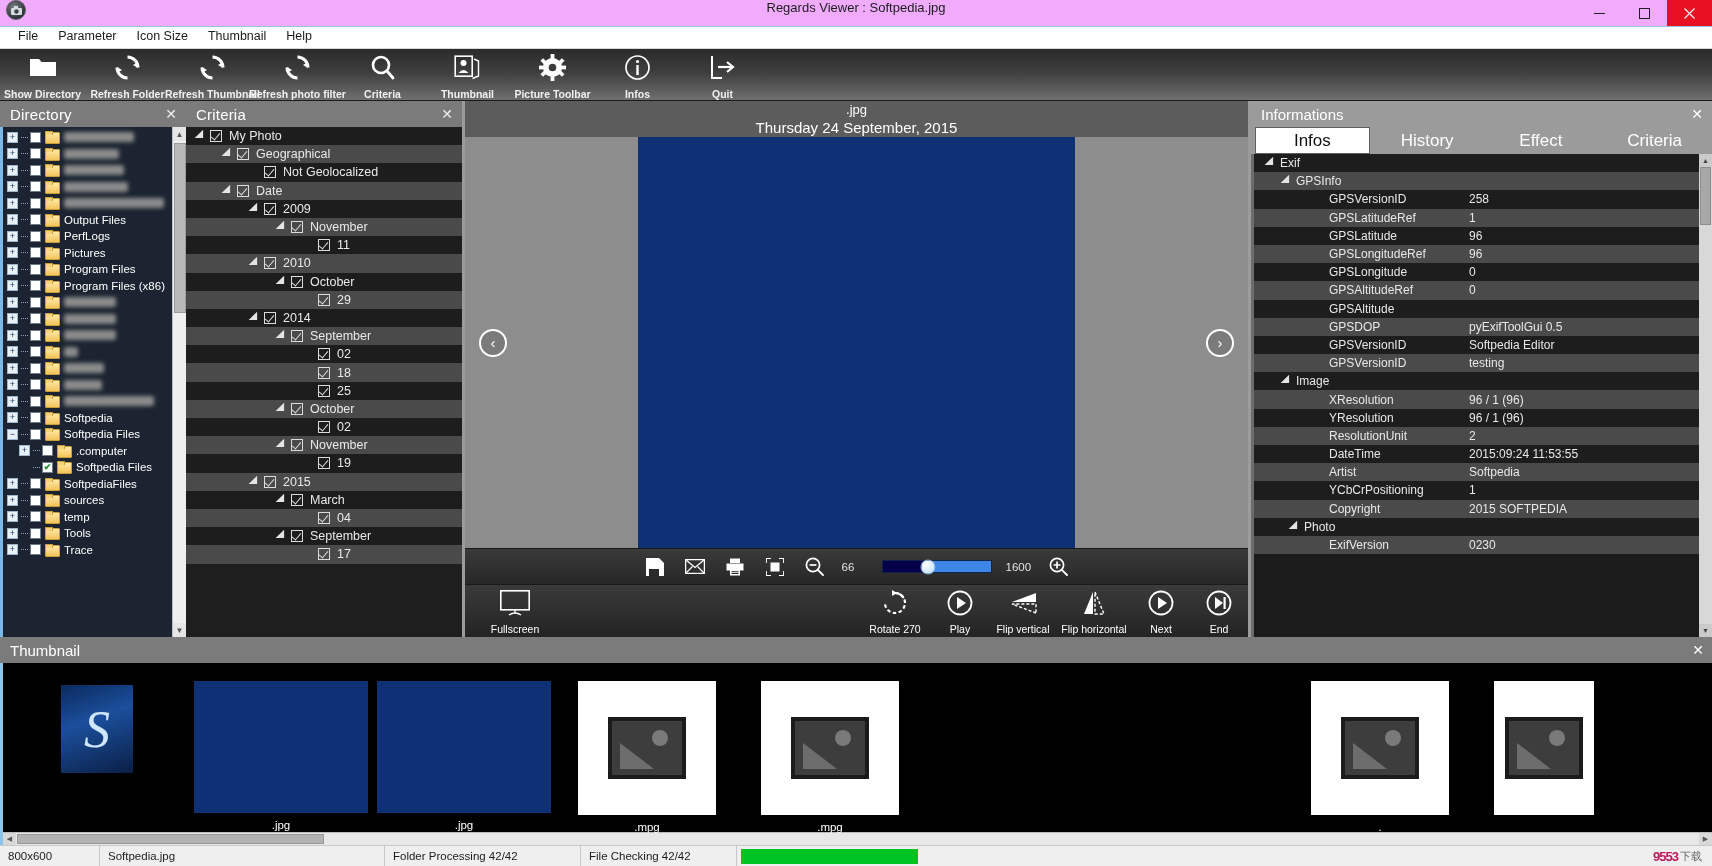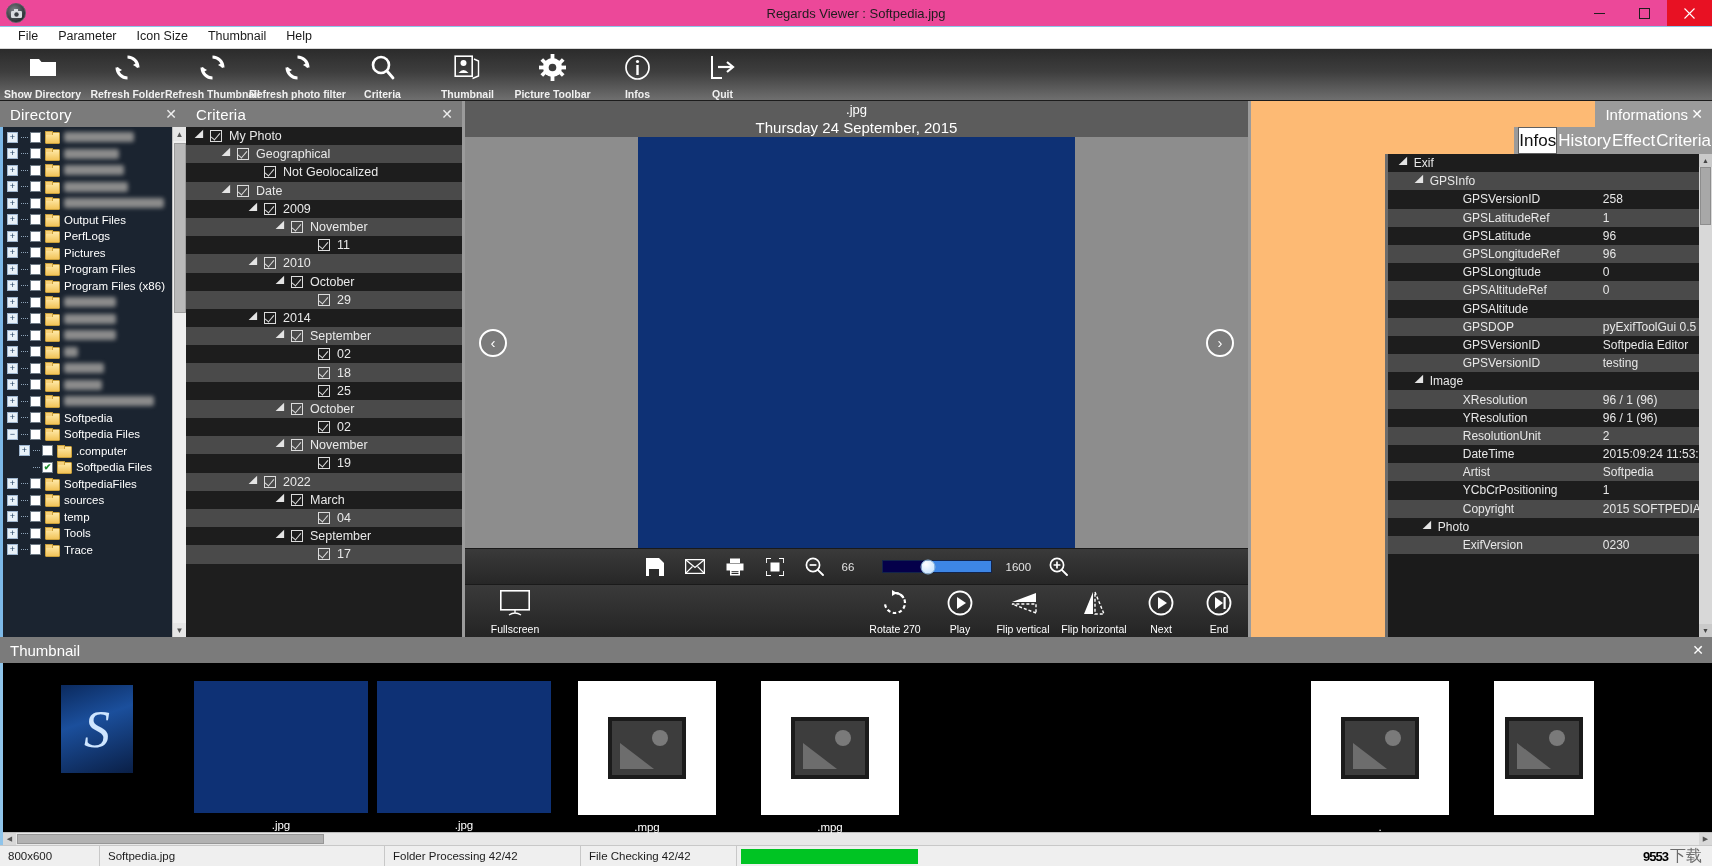--- a/index.html
+++ b/index.html
@@ -13,22 +13,22 @@
   #app {
     position: relative;
     width: 1712px; height: 866px;
     background: #9cd0f0;
     display: flex; flex-direction: column;
   }
 
   
   .titlebar {
     height: 27px; flex: 0 0 27px;
-    background: #ec4899;
-    display: flex; align-items: center;
+    background: #f0abfc;
+    display: flex; 
     position: relative;
     border-bottom: 1px solid #8cc7ea;
   }
   .tb-appicon {
     width: 20px; height: 20px; margin-left: 6px;
     border-radius: 50%;
     background: radial-gradient(circle at 40% 35%, #7d8288, #2e3236 70%);
     border: 1px solid #5a6066;
     display: flex; align-items: center; justify-content: center;
     font-size: 10px; color: #dfe3e6;
@@ -256,21 +256,21 @@
   .ptool {
     height: 52px; display: flex; flex-direction: column;
     align-items: center; justify-content: flex-start; padding-top: 4px;
     position: relative; cursor: pointer;
   }
   .ptool .ic { height: 28px; display: flex; align-items: center; justify-content: center; }
   .ptool .lbl { font-size: 10.5px; position: absolute; bottom: 2px;
                 left: 50%; transform: translateX(-50%); white-space: nowrap; }
 
   
-  .infopanel { width: 461px; flex: 0 0 461px; background: #fdba74; align-items: flex-end; }
+  .infopanel { width: 461px; flex: 0 0 461px; background: #fdba74; }
   .info-head {
     height: 26px; flex: 0 0 26px; background: #9b9b9b;
     display: flex; align-items: center; padding: 0 6px 0 10px; color: #fff;
   }
   .info-head .ttl { font-size: 15px; }
   .info-head .x { margin-left: auto; font-size: 14px; width: 18px; text-align: center; cursor:pointer; }
   .tabs { flex: 0 0 27px; display: flex; background: #9b9b9b; padding-left: 4px; }
   .tab {
     flex: 1 1 0; margin-right: 1px;
     display: flex; align-items: center; justify-content: center;
@@ -374,22 +374,22 @@
   }
   .sb-progress {
     width: 185px; background: #efefef; display: flex; align-items: center;
     padding: 2px 4px;
   }
   .sb-progress .bar { height: 15px; width: 100%; background: #00c423; }
   .wm {
     margin-left: auto; display: flex; align-items: center;
     padding-right: 10px; color: #6b6b6b; font-size: 13px; gap: 2px;
   }
-  .wm .num { color: #000000; font-weight: bold; letter-spacing: -1px; }
-  .wm .cn { color: #6b6b6b; font-size: 16px; }
+  .wm .num { color: #be185d; font-weight: bold; letter-spacing: -1px; }
+  .wm .cn { color: #6b6b6b; font-size: 11px; }
   svg { shape-rendering: geometricPrecision; }
 </style>
 </head>
 <body>
 
 <div id="app">
 
   <div class="titlebar">
     <div class="tb-appicon">
       <svg width="11" height="9" viewBox="0 0 11 9">
@@ -857,21 +857,21 @@
           <div class="cnode odd">
             <span style="flex: 0 0 120px;"></span>
             <span class="carrow hidden"></span>
             <span class="ccheck"></span>
             <span class="clabel">19</span>
           </div>
           <div class="cnode even">
             <span style="flex: 0 0 66px;"></span>
             <span class="carrow"></span>
             <span class="ccheck"></span>
-            <span class="clabel">2022</span>
+            <span class="clabel">2015</span>
           </div>
           <div class="cnode odd">
             <span style="flex: 0 0 93px;"></span>
             <span class="carrow"></span>
             <span class="ccheck"></span>
             <span class="clabel">March</span>
           </div>
           <div class="cnode even">
             <span style="flex: 0 0 120px;"></span>
             <span class="carrow hidden"></span>

